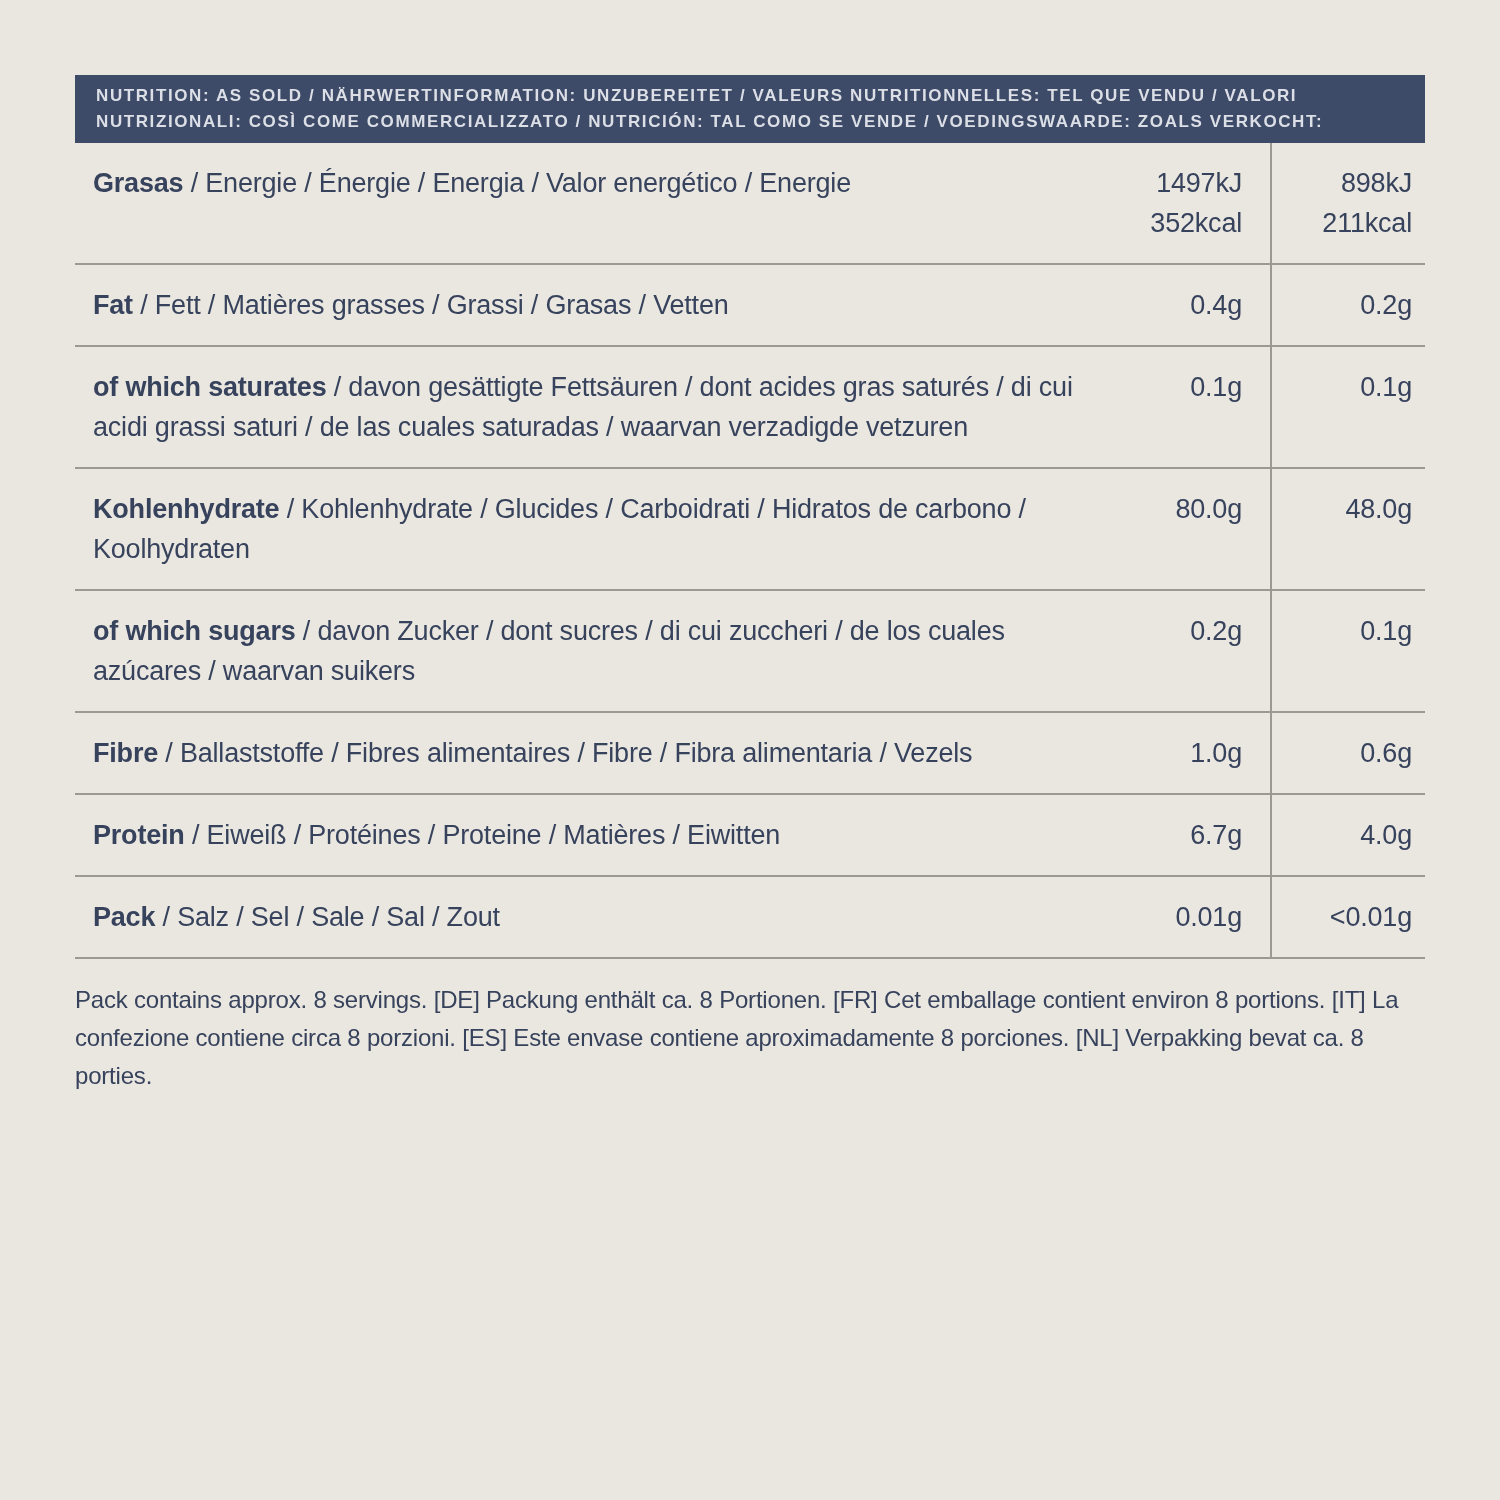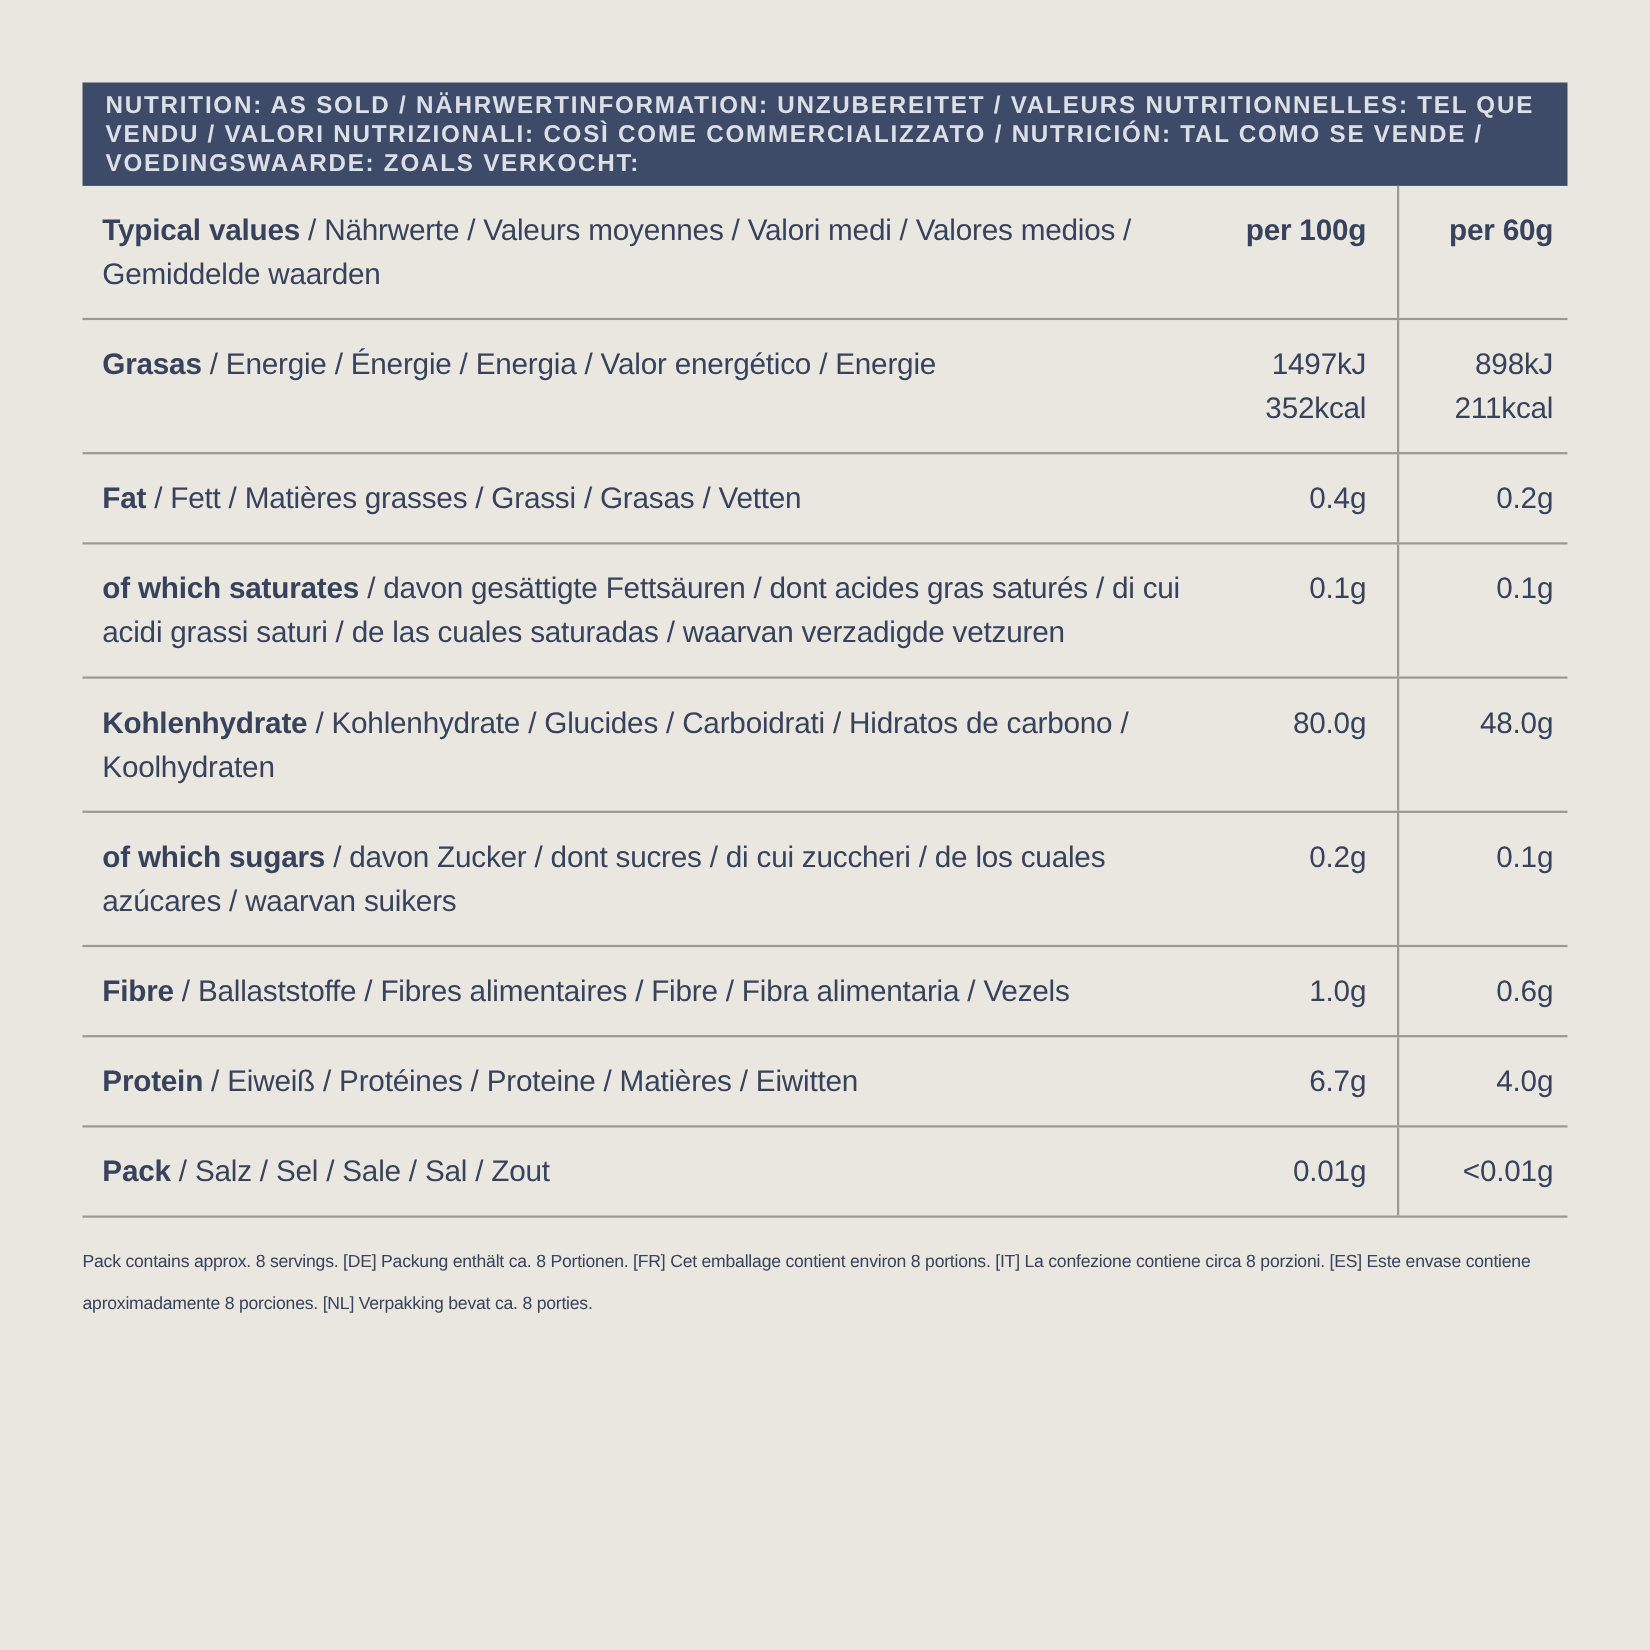--- a/index.html
+++ b/index.html
@@ -25,21 +25,21 @@
   
   .band{
     background:var(--navy);
     min-height:68px;
     display:flex;
     align-items:center;
     padding:8px 20px 8px 21px;
   }
   .band-text{
     color:var(--band-text);
-    font-size:22px;
+    font-size:17px;
     font-weight:bold;
     letter-spacing:1.6px;
     line-height:26px;
     text-transform:uppercase;
   }
   
   .ntable{width:100%;}
   .row{
     display:flex;
     align-items:flex-start;
@@ -68,42 +68,37 @@
     flex:0 0 155px;
     text-align:right;
     padding-right:13px;
     border-left:2px solid var(--line);
     align-self:stretch;
   }
   .colhead{font-weight:bold;}
   
   .footnote{
     margin-top:22px;
-    font-size:16px;
+    font-size:24px;
     line-height:38px;
     letter-spacing:-0.2px;
     max-width:1350px;
   }
 </style>
 </head>
 <body>
 
 <div class="canvas">
 
   <div class="band">
     <div class="band-text">NUTRITION: AS SOLD / NÄHRWERTINFORMATION: UNZUBEREITET / VALEURS NUTRITIONNELLES: TEL QUE VENDU / VALORI NUTRIZIONALI: COSÌ COME COMMERCIALIZZATO / NUTRICIÓN: TAL COMO SE VENDE / VOEDINGSWAARDE: ZOALS VERKOCHT:</div>
   </div>
 
   <div class="ntable">
 
-    <div class="row">
-      <div class="cell label-cell"><b>Typical values</b><span> / Nährwerte / Valeurs moyennes / Valori medi / Valores medios / Gemiddelde waarden</span></div>
-      <div class="cell v100 colhead">per 100g</div>
-      <div class="cell v60 colhead">per 60g</div>
-    </div>
 
     <div class="row">
       <div class="cell label-cell"><b>Grasas</b><span> / Energie / Énergie / Energia / Valor energético / Energie</span></div>
       <div class="cell v100">
         <div>1497kJ</div>
         <div>352kcal</div>
       </div>
       <div class="cell v60">
         <div>898kJ</div>
         <div>211kcal</div>

